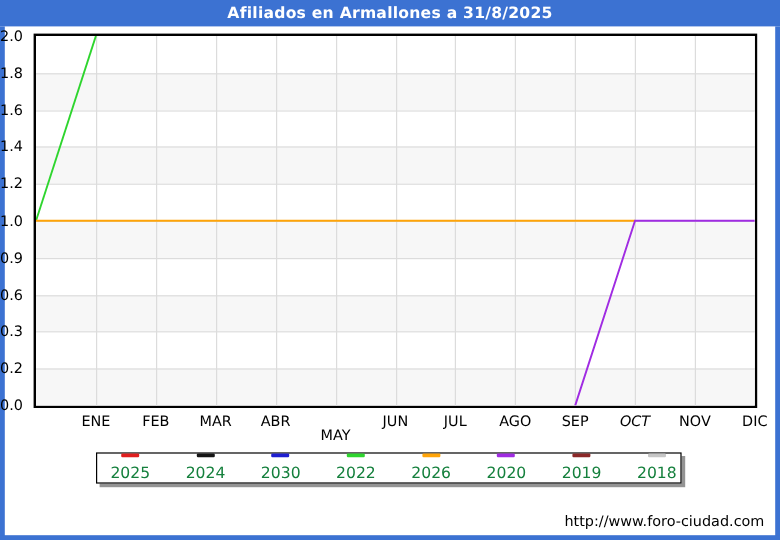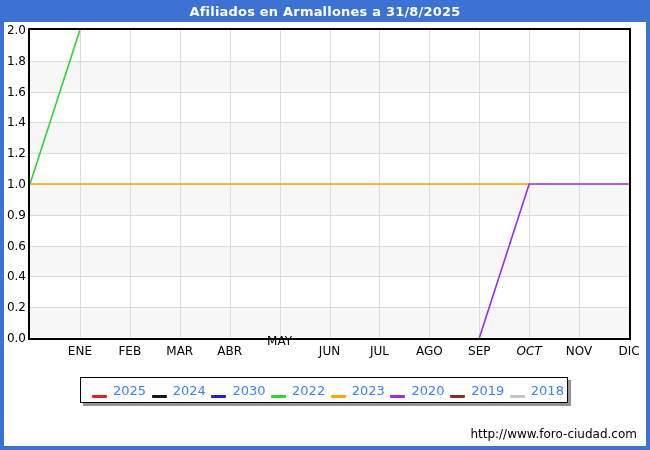--- a/index.html
+++ b/index.html
@@ -9,33 +9,33 @@
   }
   .frame-top{position:absolute;left:0;top:0;width:650px;height:22px;display:flex;align-items:center;justify-content:center;}
   .frame-side{position:absolute;top:22px;bottom:0;width:4px;}
   .frame-bottom{position:absolute;left:0;bottom:0;width:650px;height:4px;}
   .title{color:#ffffff;font-size:13px;font-weight:bold;letter-spacing:.2px;}
   .plot{position:absolute;left:28px;top:28px;width:599px;height:308px;border:2px solid #000;background:#fff;}
   .band{position:absolute;left:0;right:0;}
   .vgrid{position:absolute;top:0;bottom:0;width:1px;background:#dcdcdc;}
   .hgrid{position:absolute;left:0;right:0;height:1px;background:#dcdcdc;}
   .series-svg{position:absolute;left:0;top:0;}
-  .ylabel{position:absolute;left:0;width:26px;text-align:right;font-size:12px;color:#000;line-height:16px;}
+  .ylabel{position:absolute;left:0;width:26px;text-align:left;font-size:12px;color:#000;line-height:16px;}
   .xlabel{position:absolute;width:48px;text-align:center;font-size:12px;color:#000;}
   .watermark{position:absolute;left:126px;top:336px;font-size:40px;letter-spacing:1px;white-space:nowrap;z-index:0;}
   .wm1{color:#e8e8e8;}
   .wm2{color:#dde2f3;}
   .axis-layer{position:absolute;left:0;top:0;width:650px;height:450px;z-index:1;pointer-events:none;}
   .legend{
     position:absolute;left:80px;top:377px;width:488px;height:26px;background:#fff;
     border:1px solid #000;box-shadow:3px 3px 0 rgba(60,60,60,.55);
     display:flex;align-items:center;justify-content:space-between;
     padding:0 3px 0 11px;box-sizing:border-box;z-index:2;
   }
-  .legend-item{display:flex;align-items:flex-end;gap:6px;font-size:13px;color:#3b82f6;}
+  .legend-item{display:flex;align-items:center;gap:6px;font-size:13px;color:#15803d;flex-direction:column;}
   .legend-dash{width:15px;height:3px;border-radius:1px;display:inline-block;}
   .footer-url{position:absolute;right:13px;top:427px;font-size:12px;color:#000;z-index:2;}
 </style>
 </head>
 <body>
 
 <div class="canvas">
 
   <div class="frame-top" id="frame-top" style="background: rgb(60, 114, 210);">
     <span class="title">Afiliados en Armallones a 31/8/2025</span>
@@ -89,28 +89,28 @@
 
   <div class="axis-layer" id="axis-layer">
       <div class="ylabel" style="top: 22px;">2.0</div>
       <div class="ylabel" style="top: 52.8px;">1.8</div>
       <div class="ylabel" style="top: 83.6px;">1.6</div>
       <div class="ylabel" style="top: 114.4px;">1.4</div>
       <div class="ylabel" style="top: 145.2px;">1.2</div>
       <div class="ylabel" style="top: 176px;">1.0</div>
       <div class="ylabel" style="top: 206.8px;">0.9</div>
       <div class="ylabel" style="top: 237.6px;">0.6</div>
-      <div class="ylabel" style="top: 268.4px;">0.4</div>
+      <div class="ylabel" style="top: 268.4px;">0.3</div>
       <div class="ylabel" style="top: 299.2px;">0.2</div>
       <div class="ylabel" style="top: 330px;">0.0</div>
       <div class="xlabel" style="left: 55.9167px; top: 344px;">ENE</div>
       <div class="xlabel" style="left: 105.833px; top: 344px;">FEB</div>
       <div class="xlabel" style="left: 155.75px; top: 344px;">MAR</div>
       <div class="xlabel" style="left: 205.667px; top: 344px;">ABR</div>
-      <div class="xlabel" style="left: 255.583px; top: 334px;">MAY</div>
+      <div class="xlabel" style="left: 255.583px; top: 356px;">MAY</div>
       <div class="xlabel" style="left: 305.5px; top: 344px; text-align: center;">JUN</div>
       <div class="xlabel" style="left: 355.417px; top: 344px;">JUL</div>
       <div class="xlabel" style="left: 405.333px; top: 344px;">AGO</div>
       <div class="xlabel" style="left: 455.25px; top: 344px;">SEP</div>
       <div class="xlabel" style="left: 505.167px; top: 344px; font-style: italic;">OCT</div>
       <div class="xlabel" style="left: 555.083px; top: 344px;">NOV</div>
       <div class="xlabel" style="left: 605px; top: 344px;">DIC</div>
     </div>
 
   <div class="legend" id="legend">
@@ -125,21 +125,21 @@
       <div class="legend-item">
         <span class="legend-dash" style="background: rgb(31, 31, 208);"></span>
         <span>2030</span>
       </div>
       <div class="legend-item">
         <span class="legend-dash" style="background: rgb(46, 213, 46);"></span>
         <span>2022</span>
       </div>
       <div class="legend-item">
         <span class="legend-dash" style="background: rgb(255, 164, 8);"></span>
-        <span>2023</span>
+        <span>2026</span>
       </div>
       <div class="legend-item">
         <span class="legend-dash" style="background: rgb(160, 44, 226);"></span>
         <span>2020</span>
       </div>
       <div class="legend-item">
         <span class="legend-dash" style="background: rgb(139, 40, 40);"></span>
         <span>2019</span>
       </div>
       <div class="legend-item">

